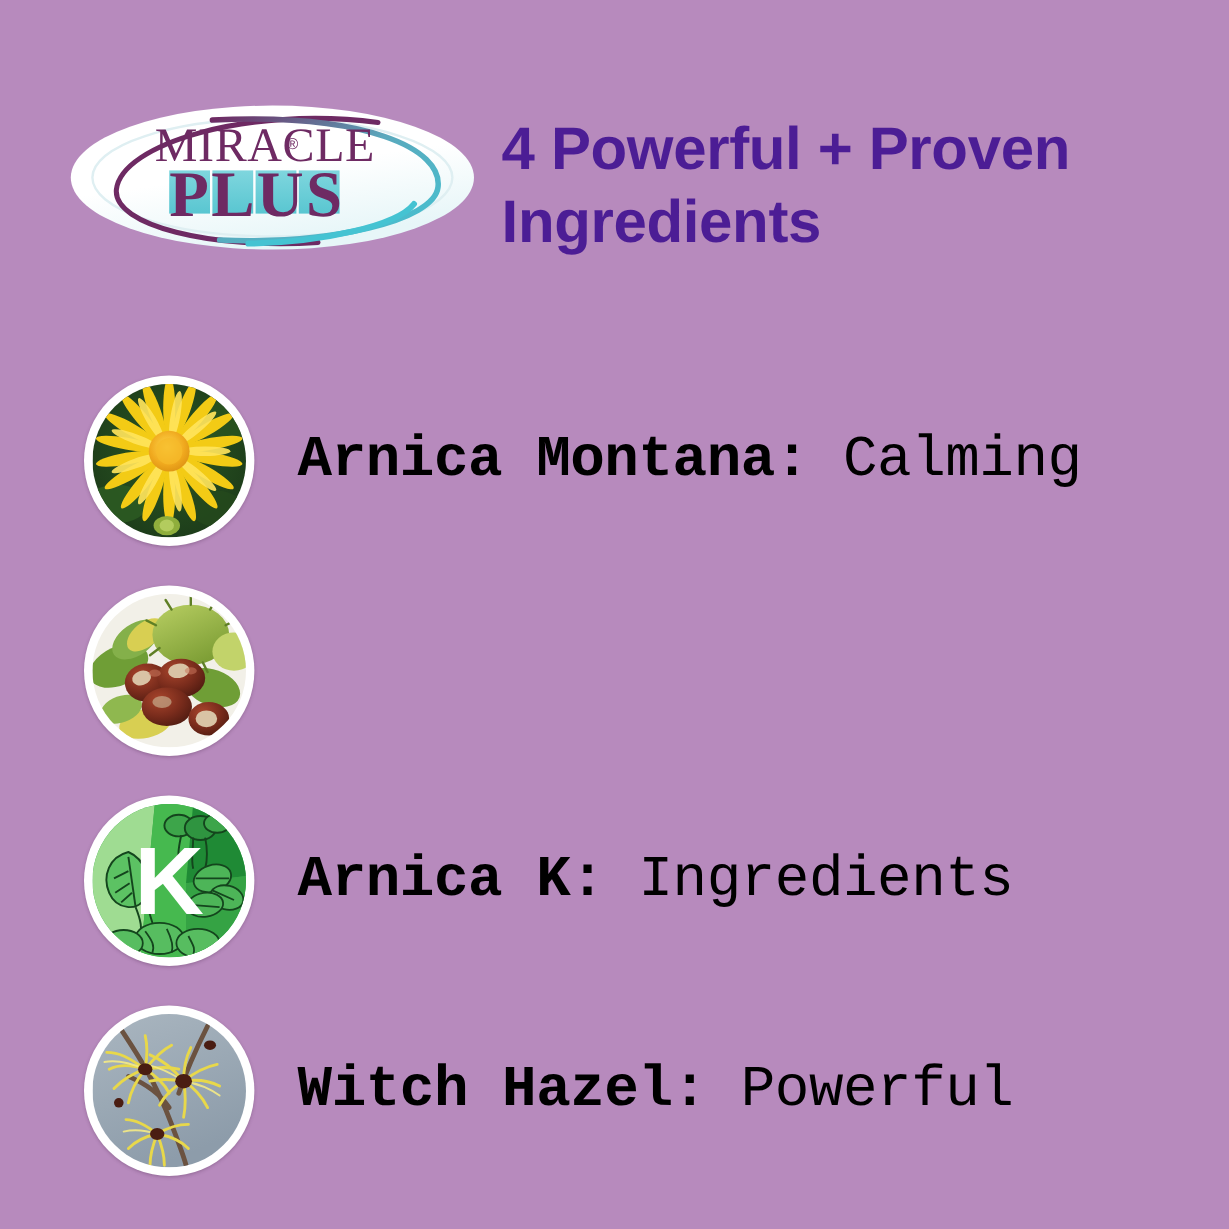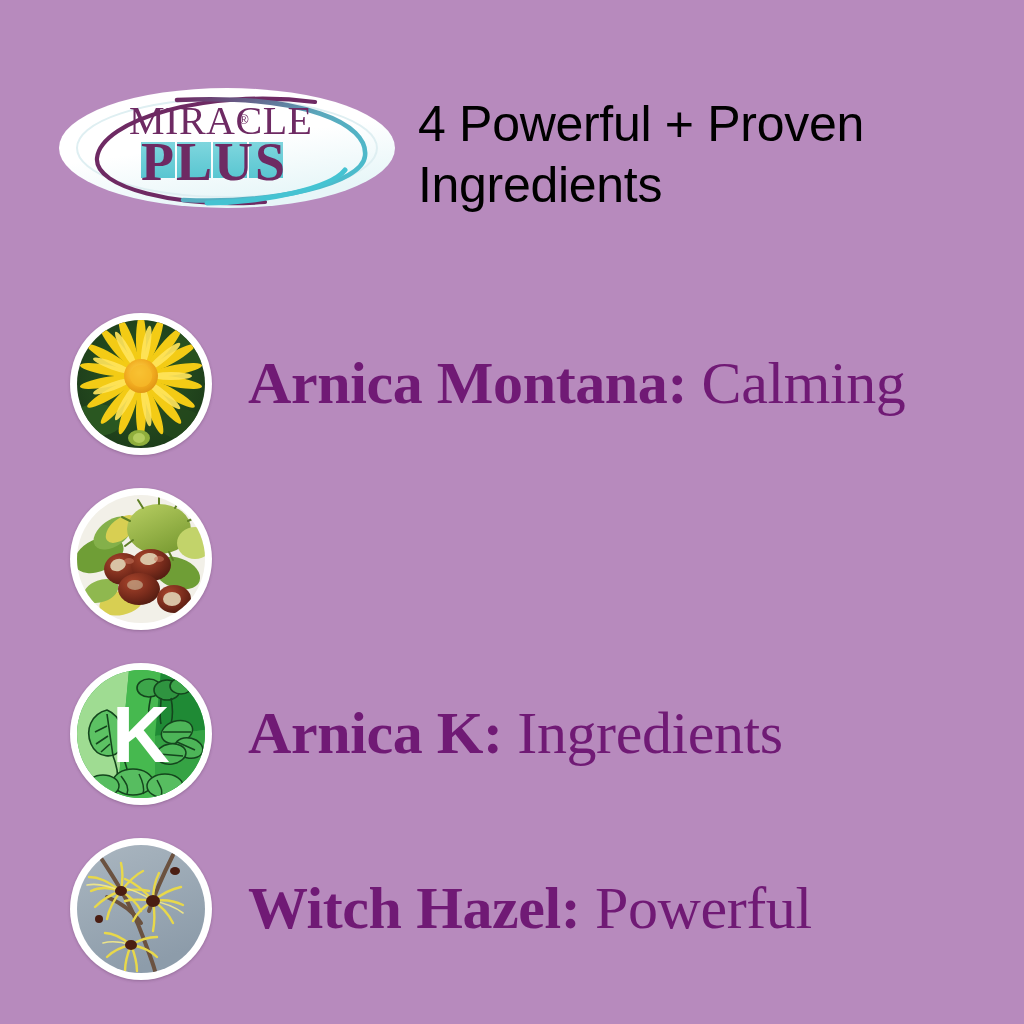--- a/index.html
+++ b/index.html
@@ -52,23 +52,23 @@
     font-size: 13px;
     fill: #6e2a63;
   }
 
   
   #headline {
     position: absolute;
     left: 418px;
     top: 94px;
     width: 580px;
-    color: #000000;
+    color: #4c1d95;
     font-family: "Liberation Sans", sans-serif;
-    font-weight: 400;
+    font-weight: 700;
     font-size: 50px;
     line-height: 1.22;
     letter-spacing: -0.3px;
     white-space: pre-line;
   }
 
   
   #ingredient-list {
     position: absolute;
     left: 0;
@@ -96,23 +96,23 @@
     position: absolute;
     left: 7px; top: 7px;
     width: 128px; height: 128px;
     border-radius: 50%;
     overflow: hidden;
   }
   .thumb-inner svg { display:block; width:128px; height:128px; }
 
   .row-text {
     margin-left: 36px;
-    font-family: Liberation Serif, serif;
-    font-size: 60px;
-    color: #701a75;
+    font-family: Liberation Mono, monospace;
+    font-size: 48px;
+    color: #000000;
     letter-spacing: -0.4px;
     white-space: nowrap;
   }
   .row-text .name {
     font-weight: 700;
   }
   .row-text .benefit {
     font-weight: 400;
   }
 </style>

